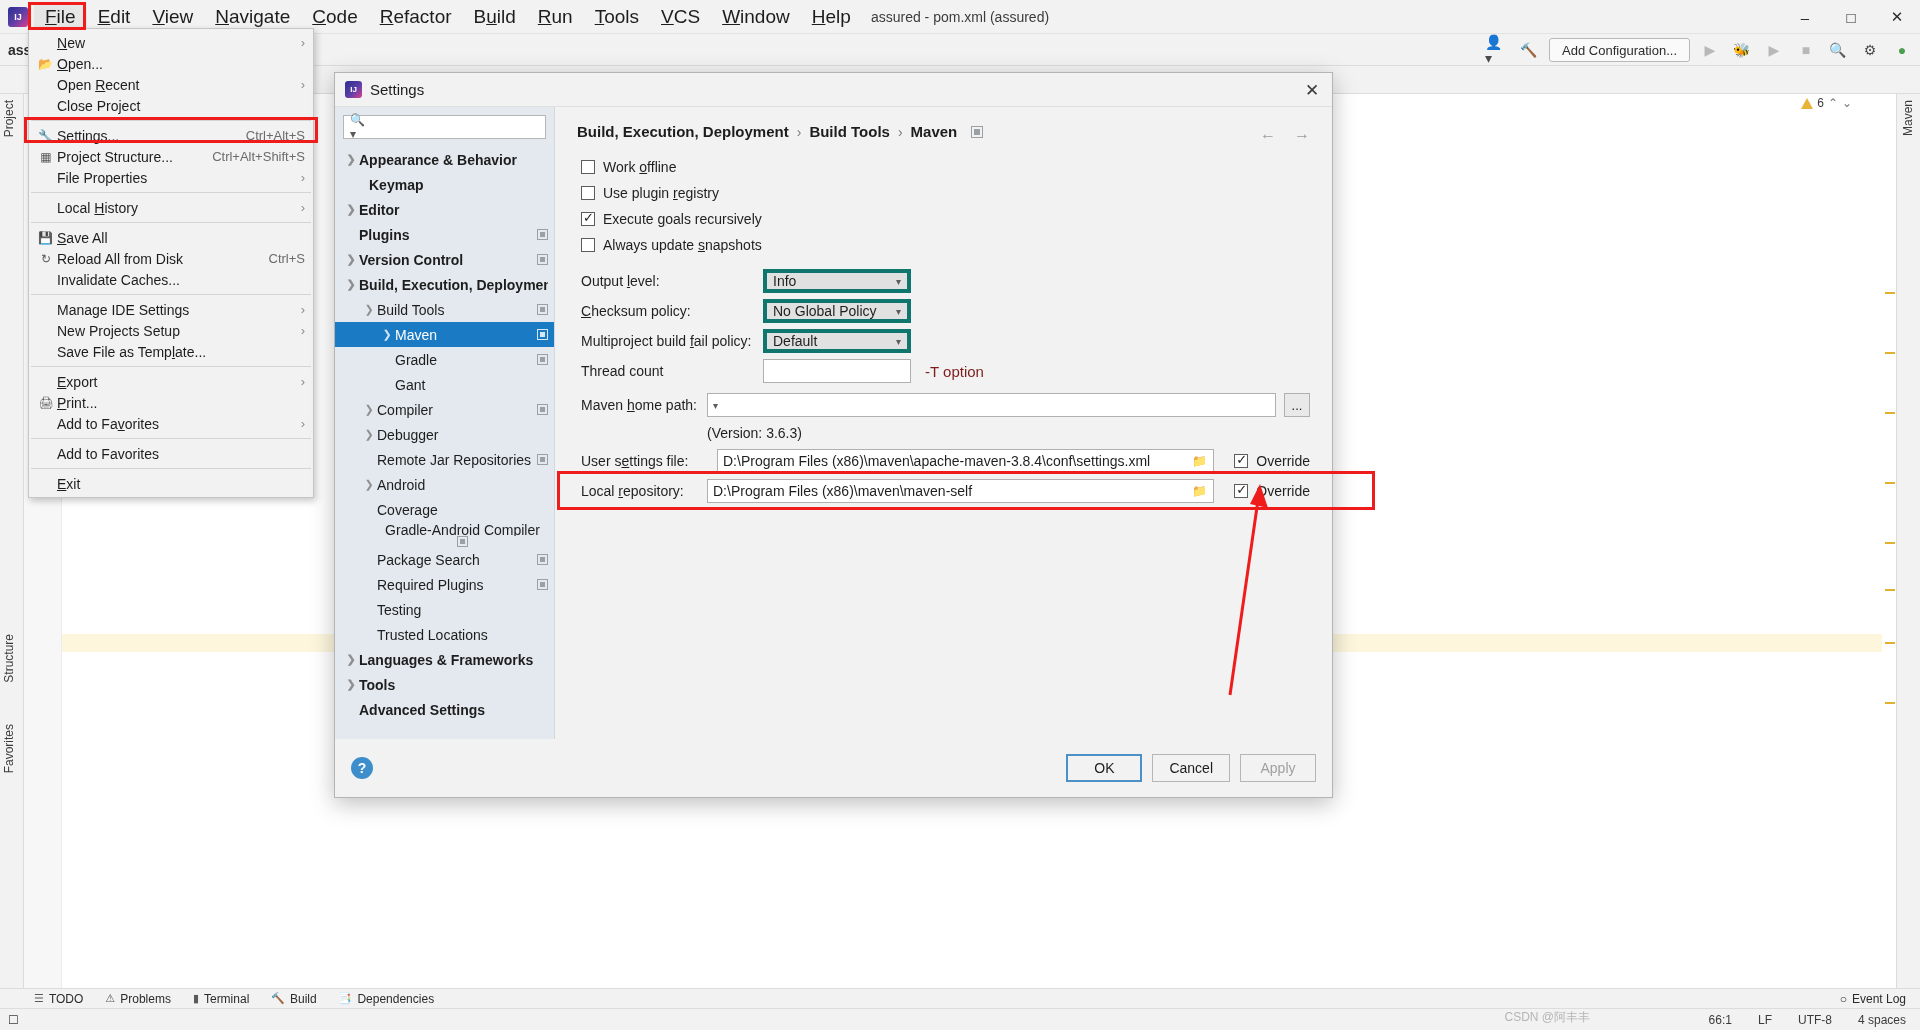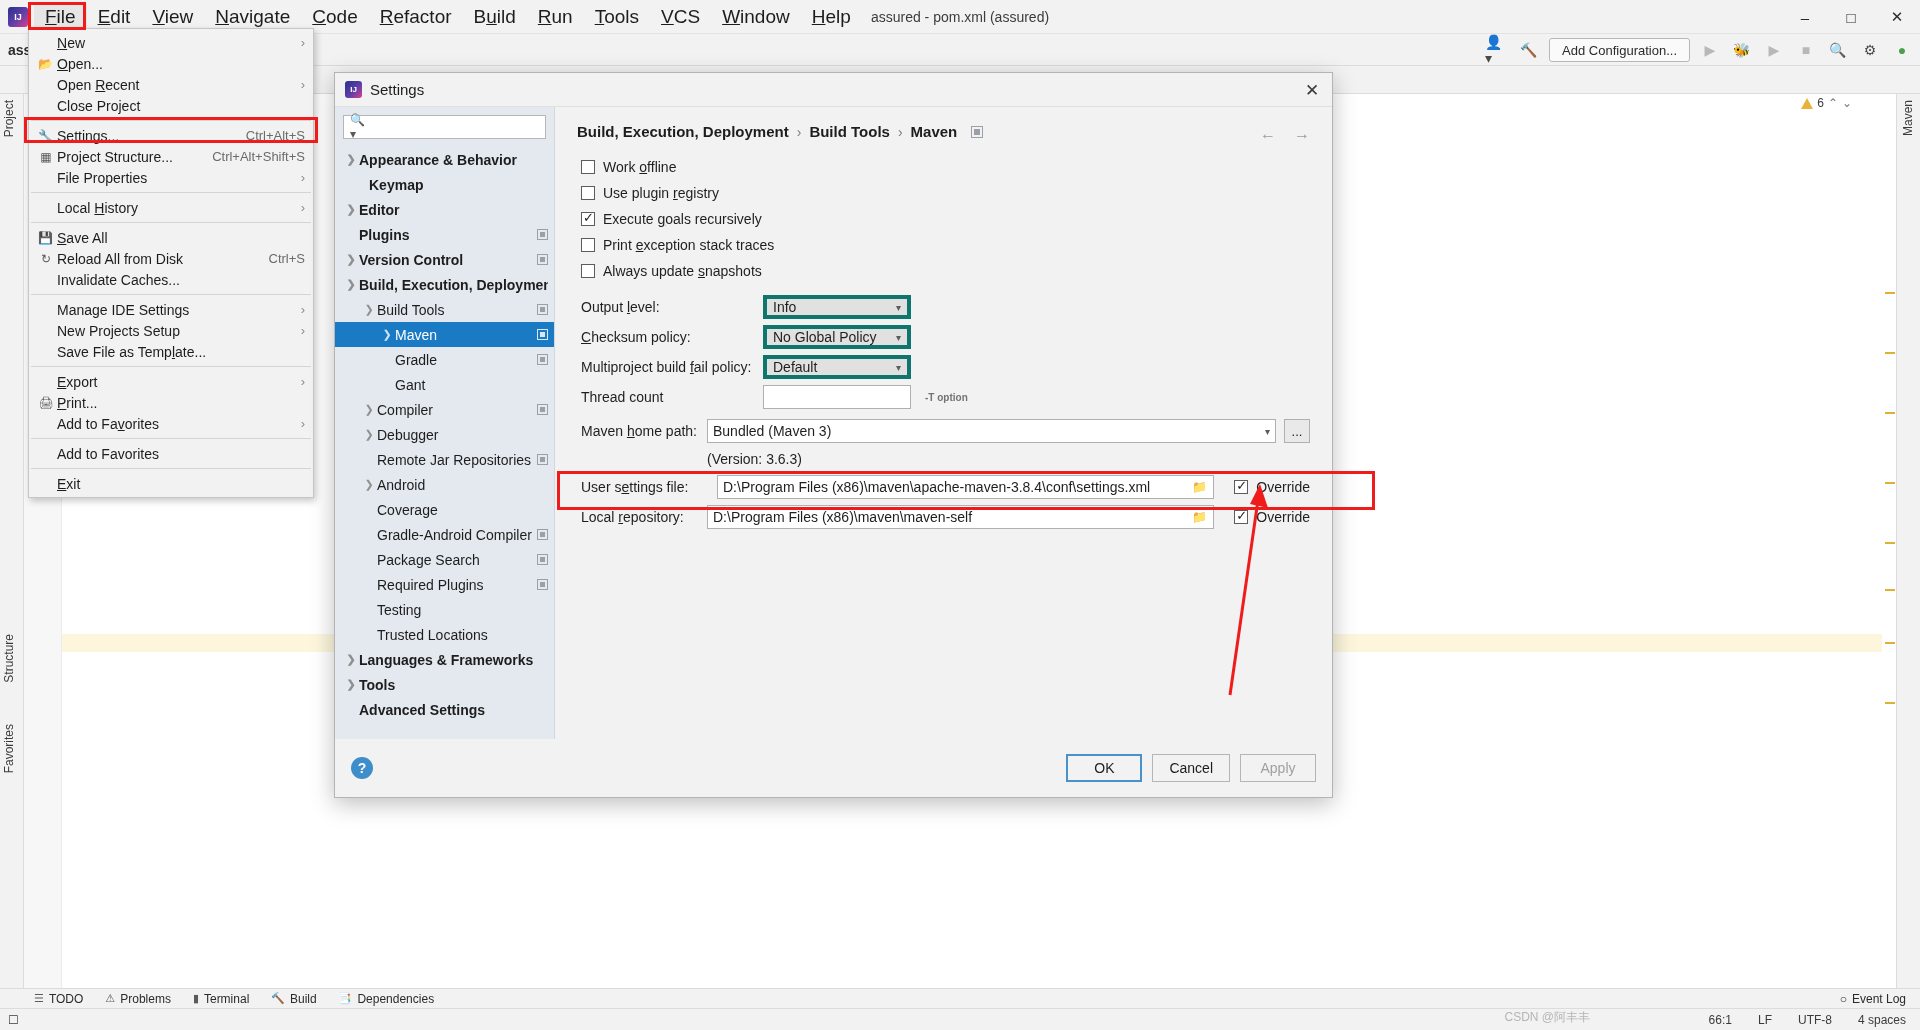--- a/index.html
+++ b/index.html
@@ -235,21 +235,21 @@
   .flabel u { text-decoration: underline; }
   .combo {
     width: 148px; height: 24px; background: #e1e1e1; border: 4px solid #0f766e;
     display: flex; align-items: center; padding: 0 6px; font-size: 14px; position: relative;
   }
   .combo .cv { flex: 1; }
   .combo .carot { color: #5c5c5c; font-size: 10px; }
   .tinput {
     width: 148px; height: 24px; background: #fff; border: 1px solid #b0b0b0;
   }
-  .hint { margin-left: 14px; font-size: 10px; color: #737373; font-weight: bold; }
+  .hint { margin-left: 14px; font-size: 15px; color: #7f1d1d; }
 
   .prow { display: flex; align-items: center; height: 30px; font-size: 14px; margin-left: 4px; }
   .plabel { width: 126px; flex: none; }
   .plabel u { text-decoration: underline; }
   .pfield {
     flex: 1; height: 24px; background: #fff; border: 1px solid #b0b0b0;
     display: flex; align-items: center; padding: 0 5px; font-size: 14px;
   }
   .pfield .pv { flex: 1; white-space: nowrap; overflow: hidden; }
   .pfield .folder { width: 16px; color: #8a8a8a; font-size: 12px; }
@@ -558,21 +558,21 @@
             <span class="tlabel">Remote Jar Repositories</span>
             <span class="tbadge"></span>
           </div>
           <div class="tnode" style="padding-left:26px;">
             <span class="tchev">❯</span>
             <span class="tlabel">Android</span>
           </div>
           <div class="tnode" style="padding-left:42px;">
             <span class="tlabel">Coverage</span>
           </div>
-          <div class="tnode" style="padding-left:42px;">
+          <div class="tnode" style="padding-left:42px;flex-direction:column;">
             <span class="tlabel">Gradle-Android Compiler</span>
             <span class="tbadge"></span>
           </div>
           <div class="tnode" style="padding-left:42px;">
             <span class="tlabel">Package Search</span>
             <span class="tbadge"></span>
           </div>
           <div class="tnode" style="padding-left:42px;">
             <span class="tlabel">Required Plugins</span>
             <span class="tbadge"></span>
@@ -619,24 +619,20 @@
           <div class="cb-row">
             <span class="cbx"></span>
             <span>Use plugin <u>r</u>egistry</span>
           </div>
           <div class="cb-row">
             <span class="cbx checked"></span>
             <span>Execute <u>g</u>oals recursively</span>
           </div>
           <div class="cb-row">
             <span class="cbx"></span>
-            <span>Print <u>e</u>xception stack traces</span>
-          </div>
-          <div class="cb-row">
-            <span class="cbx"></span>
             <span>Always update <u>s</u>napshots</span>
           </div>
 
           <div style="height:8px;"></div>
 
           <div class="frow">
             <span class="flabel">Output <u>l</u>evel:</span>
             <span class="combo">
               <span class="cv">Info</span>
               <span class="carot">▾</span>
@@ -660,21 +656,20 @@
             <span class="flabel">Thread count</span>
             <span class="tinput"></span>
             <span class="hint">-T option</span>
           </div>
 
           <div style="height:4px;"></div>
 
           <div class="prow">
             <span class="plabel">Maven <u>h</u>ome path:</span>
             <span class="pfield">
-              <span class="pv">Bundled (Maven 3)</span>
               <span class="carot" style="color:#5c5c5c;font-size:10px;">▾</span>
             </span>
             <span class="browse-btn">...</span>
           </div>
           <div class="version-line">(Version: 3.6.3)</div>
 
           <div class="prow">
             <span class="plabel">User s<u>e</u>ttings file:</span>
             <span class="pfield" style="max-width:530px;margin-left:10px;">
               <span class="pv">D:\Program Files (x86)\maven\apache-maven-3.8.4\conf\settings.xml</span>

